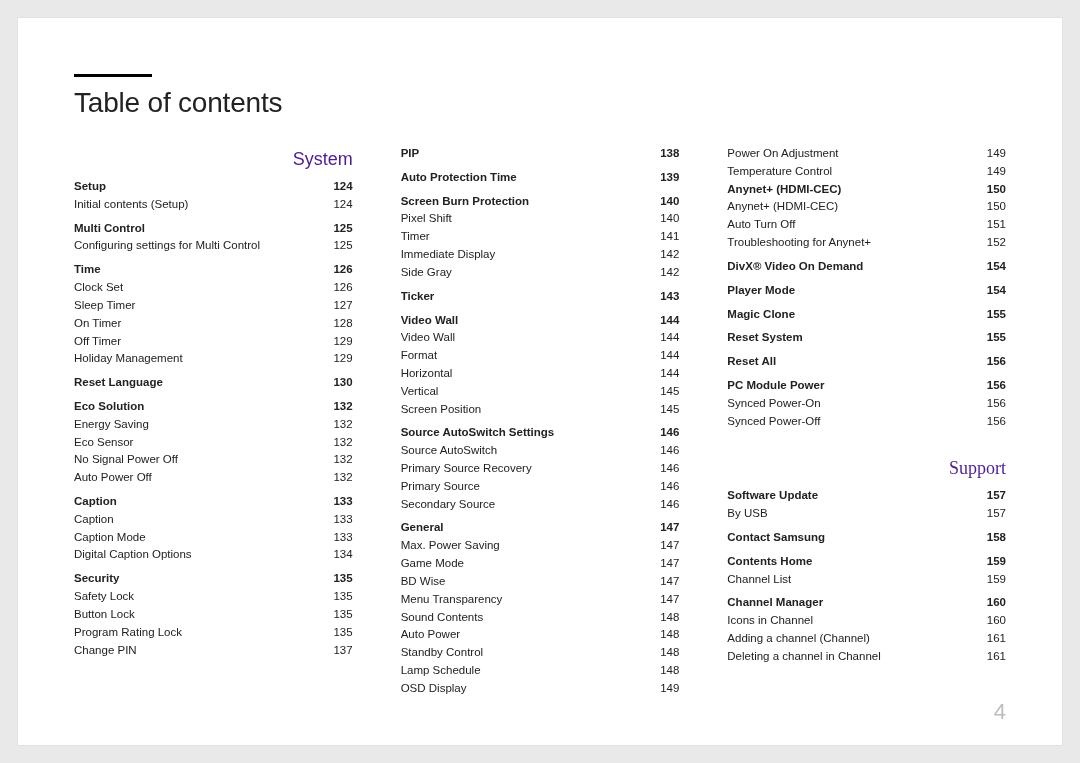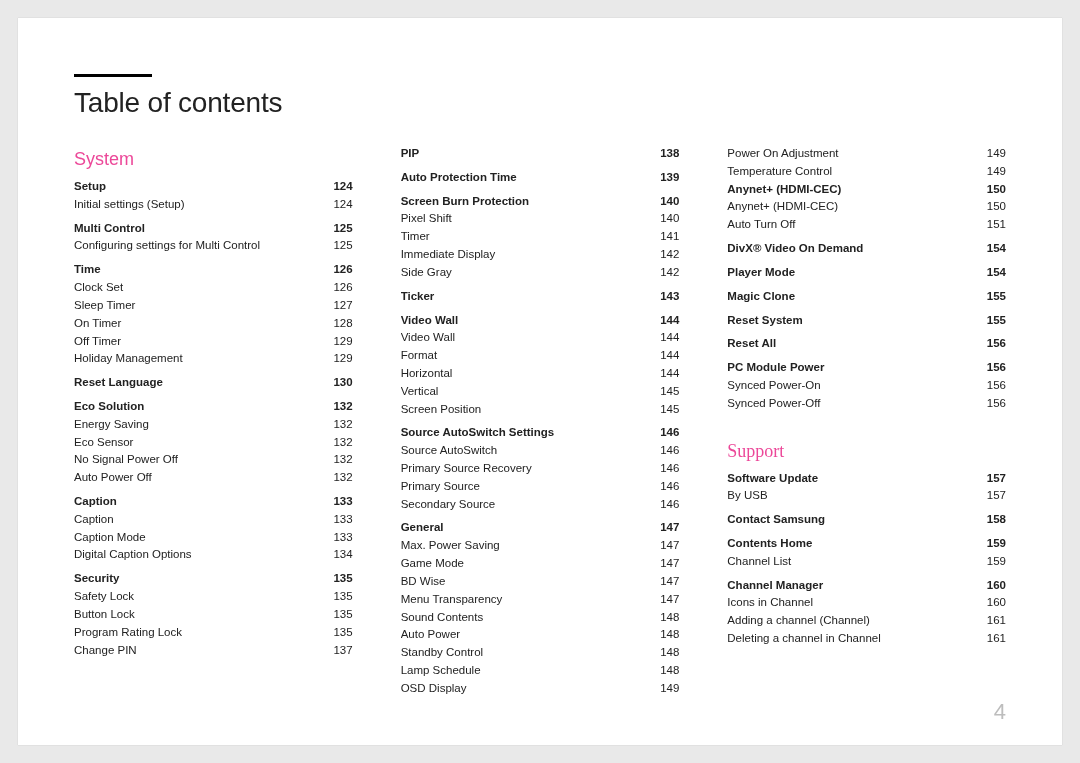--- a/index.html
+++ b/index.html
@@ -9,21 +9,21 @@
     left: 18px; top: 18px;
     width: 1044px; height: 727px;
     background: #fff;
     box-shadow: 0 0 1px rgba(0,0,0,.2);
     padding: 56px 56px 30px 56px;
   }
   .title-rule {
     width: 78px; height: 3px; background: #000; margin-bottom: 10px;
   }
   .title { font-size: 28px; font-weight: 400; letter-spacing: -.2px; margin-bottom: 26px; }
-  .section-head { font-size: 18px; font-weight: 400; color: #ec4899; margin-top: 4px; margin-bottom: 8px; }
+  .section-head { font-size: 18px; font-weight: 400; color: #4c1d95; margin-top: 4px; margin-bottom: 8px; text-align: right; }
   .columns { column-count: 3; column-gap: 48px; column-fill: auto; height: 560px; }
   .row { display: flex; justify-content: space-between; font-size: 11.5px; line-height: 1.55; }
   .row .label { white-space: nowrap; overflow: hidden; text-overflow: clip; padding-right: 6px; }
   .row .pg { width: 34px; text-align: right; flex: none; }
   .row.bold { font-weight: 700; margin-top: 6px; }
   .row.first-bold { margin-top: 0; }
   .row.bold .label { font-weight: 700; }
   .row.bold .pg { font-weight: 700; }
   .page-num { position: absolute; right: 56px; bottom: 20px; font-size: 22px; color: #bdbdbd; font-weight: 400; }
 </style>
@@ -33,21 +33,21 @@
 <div class="page">
   <div class="title-rule"></div>
   <div class="title">Table of contents</div>
   <div class="columns" id="cols">
       <div class="section-head">System</div>
       <div class="row bold first-bold">
         <span class="label">Setup</span>
         <span class="pg">124</span>
       </div>
       <div class="row">
-        <span class="label">Initial settings (Setup)</span>
+        <span class="label">Initial contents (Setup)</span>
         <span class="pg">124</span>
       </div>
       <div class="row bold">
         <span class="label">Multi Control</span>
         <span class="pg">125</span>
       </div>
       <div class="row">
         <span class="label">Configuring settings for Multi Control</span>
         <span class="pg">125</span>
       </div>
@@ -265,20 +265,24 @@
         <span class="label">Anynet+ (HDMI-CEC)</span>
         <span class="pg">150</span>
       </div>
       <div class="row">
         <span class="label">Anynet+ (HDMI-CEC)</span>
         <span class="pg">150</span>
       </div>
       <div class="row">
         <span class="label">Auto Turn Off</span>
         <span class="pg">151</span>
+      </div>
+      <div class="row">
+        <span class="label">Troubleshooting for Anynet+</span>
+        <span class="pg">152</span>
       </div>
       <div class="row bold">
         <span class="label">DivX® Video On Demand</span>
         <span class="pg">154</span>
       </div>
       <div class="row bold">
         <span class="label">Player Mode</span>
         <span class="pg">154</span>
       </div>
       <div class="row bold">

